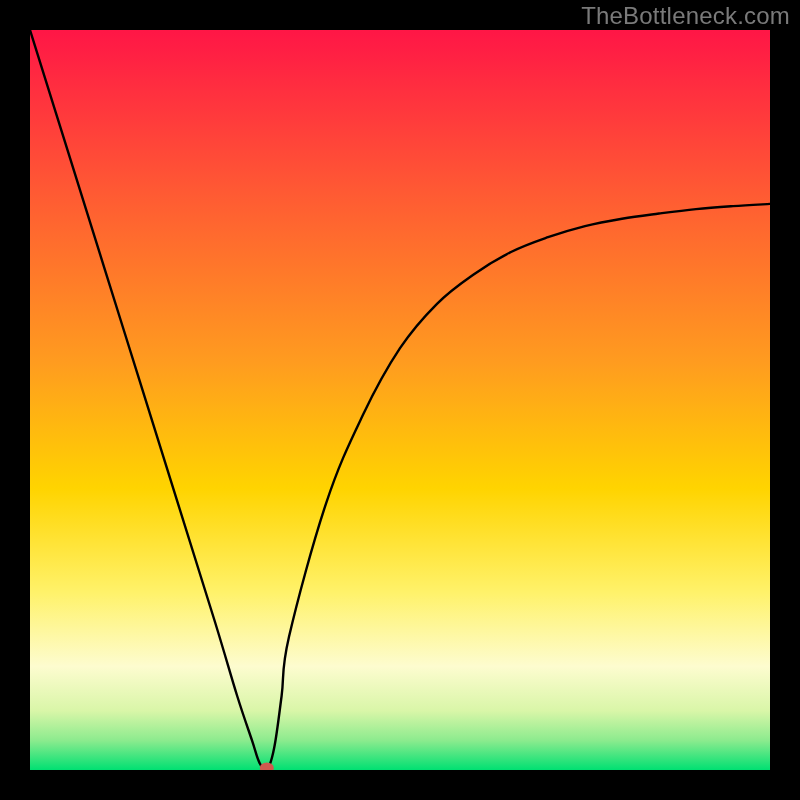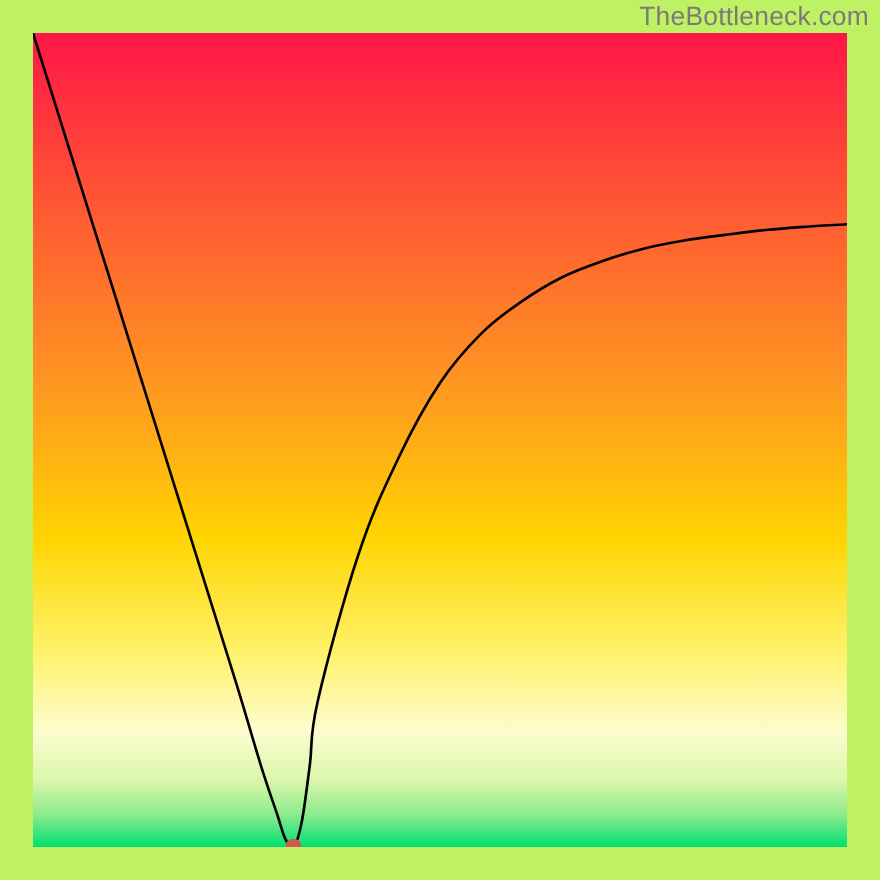--- a/index.html
+++ b/index.html
@@ -7,21 +7,21 @@
     padding: 0;
     width: 800px;
     height: 800px;
     background: #ffffff;
     font-family: Arial, Helvetica, sans-serif;
   }
   .frame {
     position: relative;
     width: 800px;
     height: 800px;
-    background: #bef264;
+    background: #000000;
   }
   .watermark {
     position: absolute;
     top: 2px;
     right: 10px;
     color: #7a7a7a;
     font-size: 24px;
     font-weight: 500;
     letter-spacing: 0.2px;
     z-index: 4;

